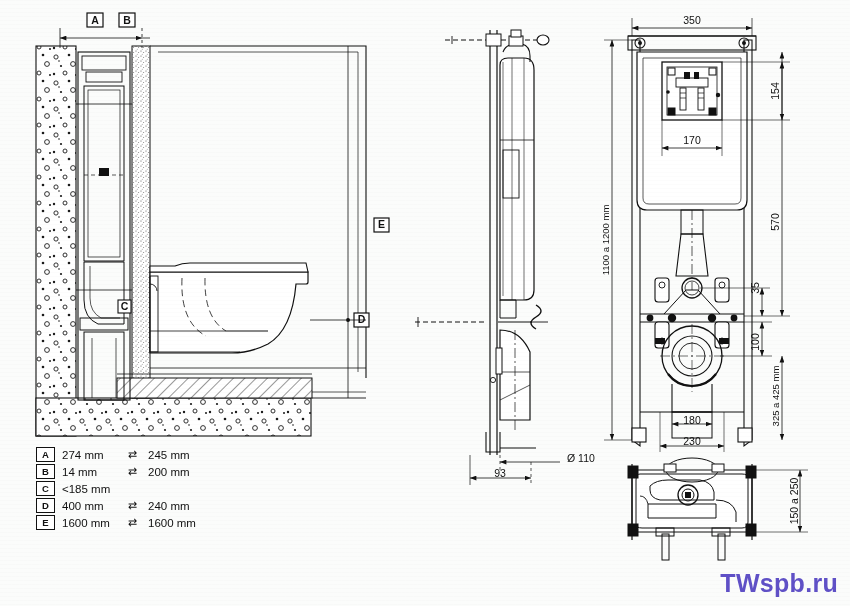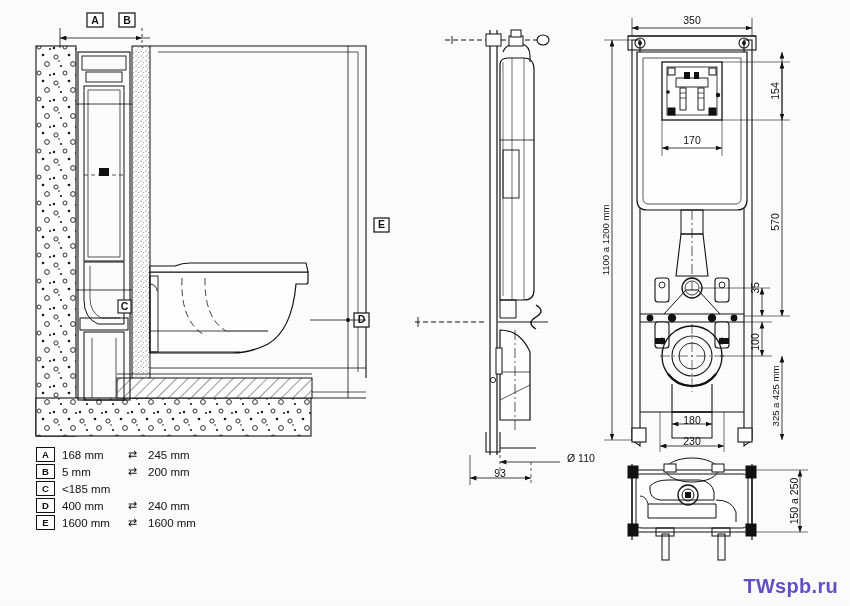--- a/index.html
+++ b/index.html
@@ -60,21 +60,21 @@
     font-size:11px;
     color:#111;
     margin:0 3px;
     letter-spacing:-1px;
   }
   .legend-v2{display:inline-block;}
   .watermark{
     position:absolute;
     right:12px;
     bottom:8px;
-    font-size:20px;
+    font-size:25px;
     font-weight:bold;
     letter-spacing:0.3px;
   }
   .lbl{
     font-family:"Liberation Sans", sans-serif;
     font-size:10.5px;
     fill:#111;
   }
   .lbl-sm{font-size:9.5px;}
   text{dominant-baseline:middle;}
@@ -395,27 +395,27 @@
       <text class="lbl" x="361.5" y="320" text-anchor="middle" font-weight="bold" font-size="9.5">D</text>
       <text class="lbl" x="381.5" y="225" text-anchor="middle" font-weight="bold" font-size="9.5">E</text>
     </g>
   </svg>
 
   <div id="scanlines"></div>
 
   <div class="legend">
     <div class="legend-row">
       <span class="legend-key">A</span>
-      <span class="legend-v1">168 mm</span>
+      <span class="legend-v1">274 mm</span>
       <span class="legend-arrow">⇄</span>
       <span class="legend-v2">245 mm</span>
     </div>
     <div class="legend-row">
       <span class="legend-key">B</span>
-      <span class="legend-v1">5 mm</span>
+      <span class="legend-v1">14 mm</span>
       <span class="legend-arrow">⇄</span>
       <span class="legend-v2">200 mm</span>
     </div>
     <div class="legend-row">
       <span class="legend-key">C</span>
       <span class="legend-v1">&lt;185 mm</span>
       <span class="legend-arrow"></span>
       <span class="legend-v2"></span>
     </div>
     <div class="legend-row">

